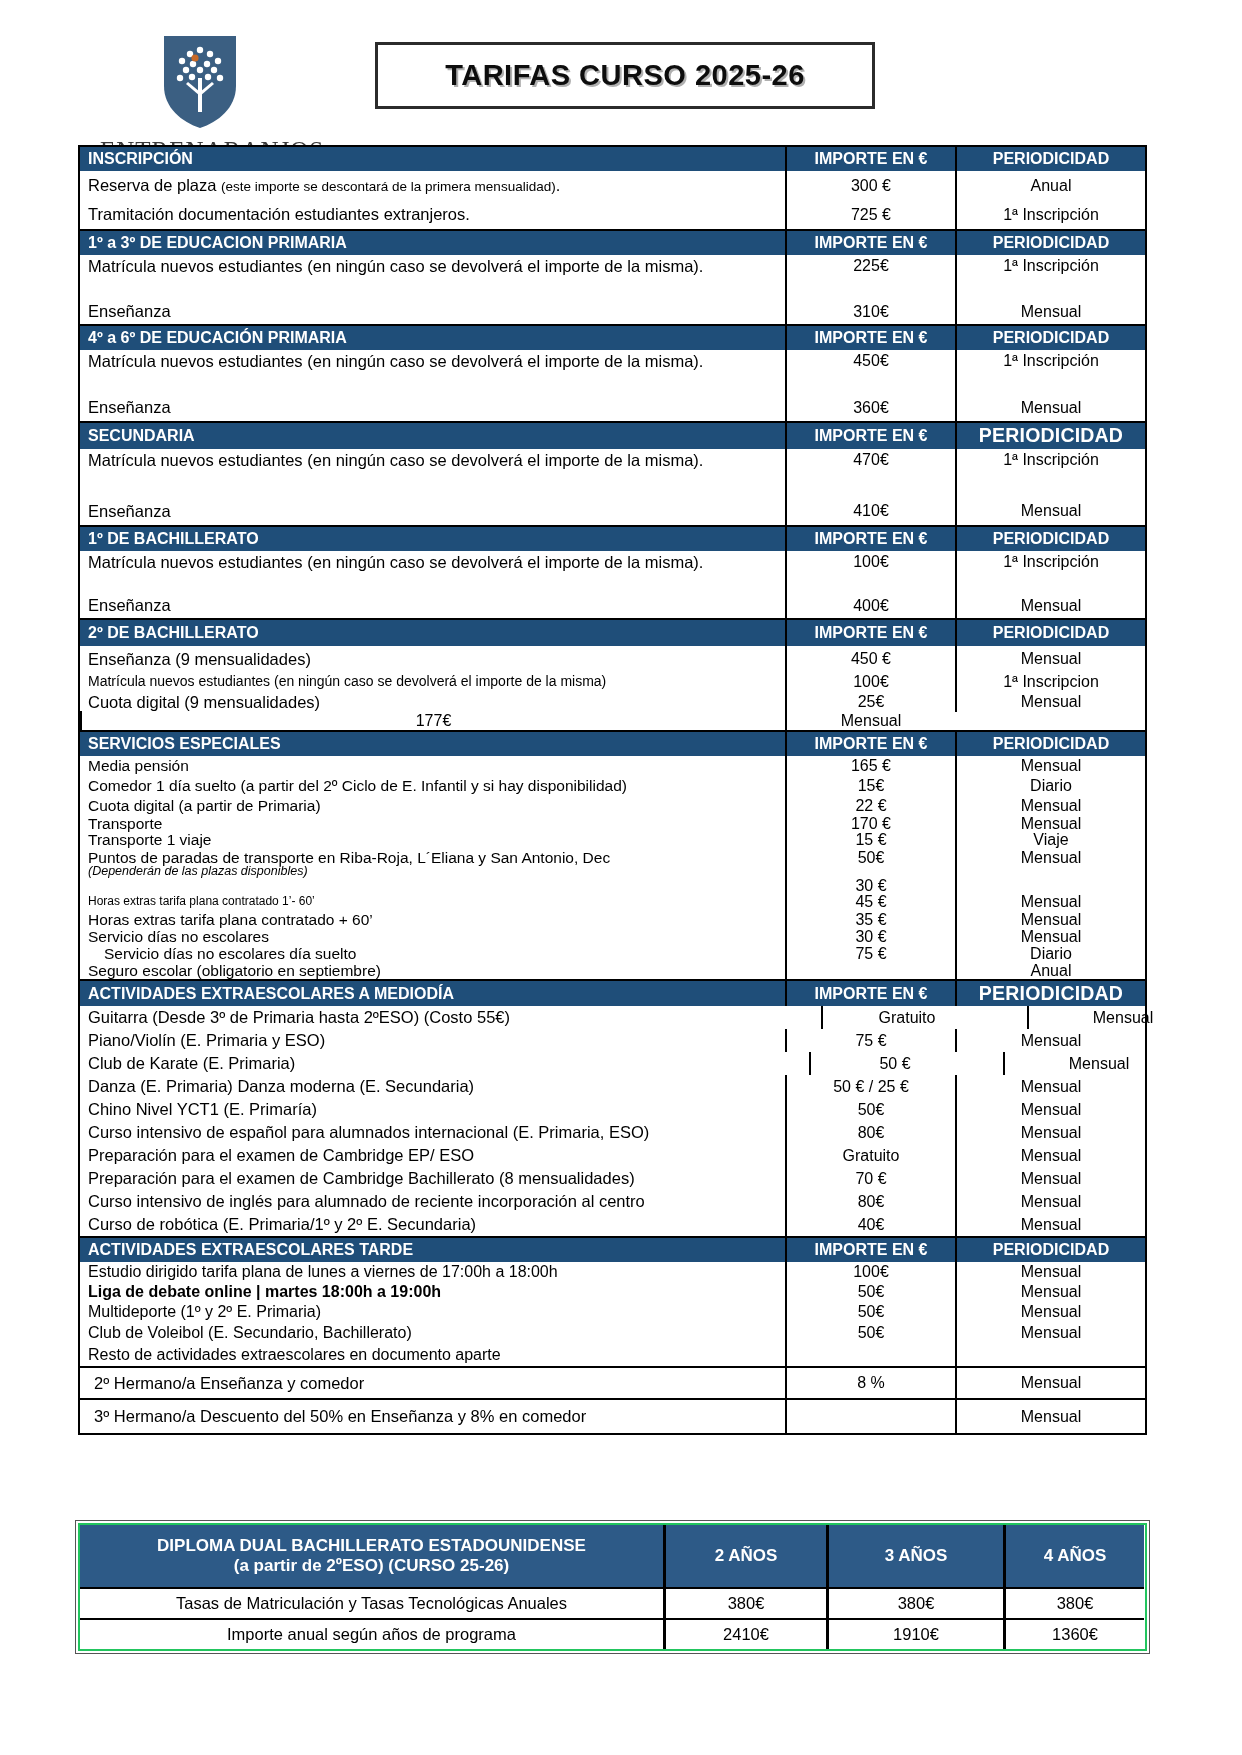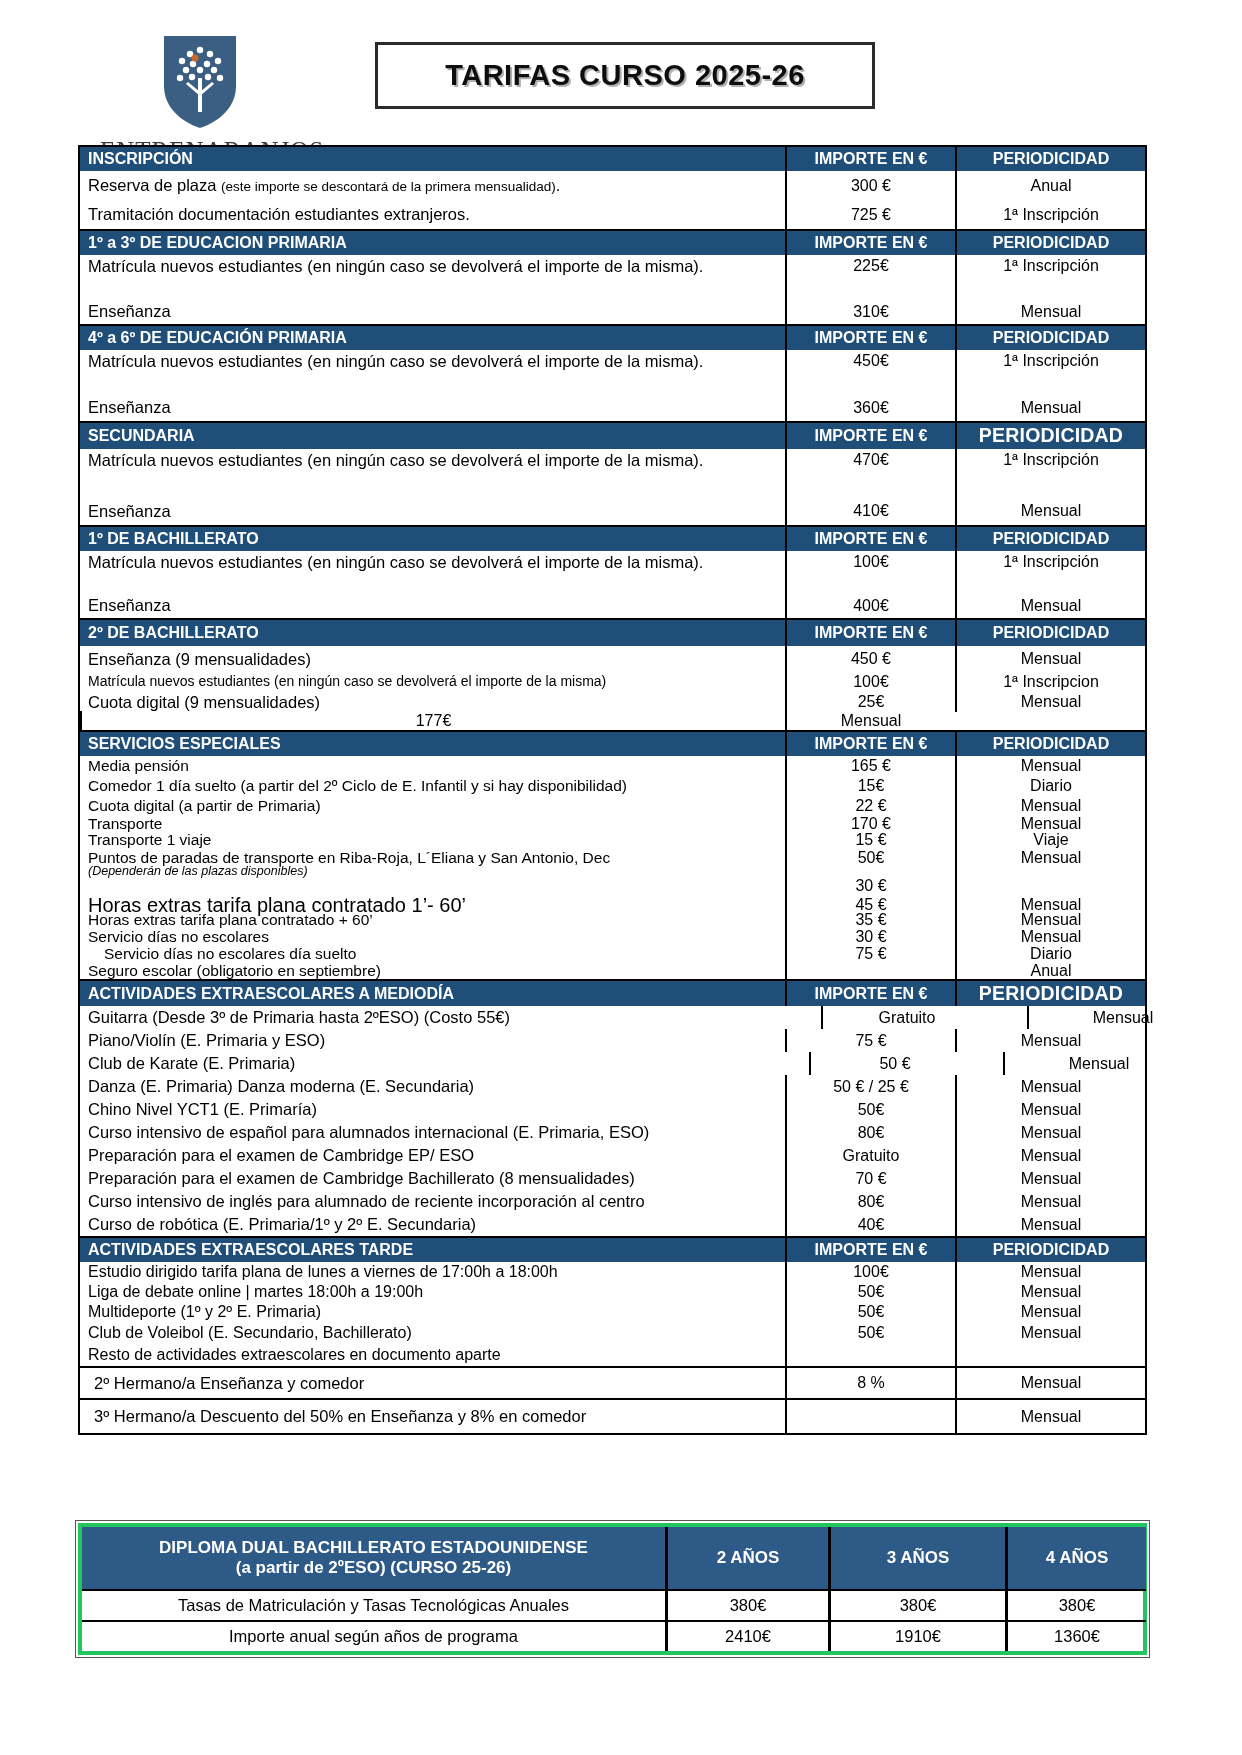--- a/index.html
+++ b/index.html
@@ -28,21 +28,21 @@
   .row .c{font-size:16.5px;}
   .row .c2,.row .c3{font-size:16px;}
   .row.top .c{align-items:flex-start;justify-content:flex-start;padding-top:2px;}
   .row.top .c2,.row.top .c3{justify-content:center;align-items:flex-start;}
   .sm{font-size:13.5px;}
   .note{font-size:12.5px;font-style:italic;line-height:1;margin-top:-1px;}
   .frow{border-top:2px solid #000;}
   .frow .c1{padding-left:14px;}
 
   
-  .dual{position:absolute;left:78px;top:1523px;width:1069px;border:4px solid #22c55e;box-sizing:border-box;background:#fff;
+  .dual{position:absolute;left:78px;top:1523px;width:1069px;border:2px solid #22c55e;box-sizing:border-box;background:#fff;
         outline:1.5px solid #555;outline-offset:2px;}
   .grid4{display:grid;grid-template-columns:583px 163px 177px 141px;}
   .dual .cell{box-sizing:border-box;display:flex;align-items:center;justify-content:center;text-align:center;line-height:1.2;}
   .dual .cell + .cell{border-left:3px solid #000;}
   .dual-head{background:var(--dualnavy,#2D5A87);color:#fff;font-weight:bold;font-size:17px;height:62px;flex-direction:column;}
   .dual-row .cell{height:31px;font-size:16.5px;border-top:2.5px solid #000;}
 </style>
 </head>
 <body>
 
@@ -255,21 +255,21 @@
         <div class="c c3">Mensual</div>
       </div>
       <div class="grid row" style="height: 16px;">
         <div class="c c1" style="font-size: 15.5px;">
           <div></div>
         </div>
         <div class="c c2">30 €</div>
         <div class="c c3"></div>
       </div>
       <div class="grid row" style="height: 17px;">
-        <div class="c c1" style="font-size: 20px;">
+        <div class="c c1" style="font-size: 12px;">
           <div>Horas extras tarifa plana contratado 1’- 60’</div>
         </div>
         <div class="c c2">45 €</div>
         <div class="c c3">Mensual</div>
       </div>
       <div class="grid row" style="height: 17px;">
         <div class="c c1" style="font-size: 15.5px;">
           <div>Horas extras tarifa plana contratado + 60’</div>
         </div>
         <div class="c c2">35 €</div>
@@ -377,21 +377,21 @@
         <div class="c c3">PERIODICIDAD</div>
       </div>
       <div class="grid row" style="height: 20px;">
         <div class="c c1" style="font-size: 16px;">
           <div>Estudio dirigido tarifa plana de lunes a viernes de 17:00h a 18:00h</div>
         </div>
         <div class="c c2">100€</div>
         <div class="c c3">Mensual</div>
       </div>
       <div class="grid row" style="height: 20px;">
-        <div class="c c1" style="font-size: 16px;">
+        <div class="c c1" style="font-size: 16px; font-weight: bold;">
           <div>Liga de debate online | martes 18:00h a 19:00h</div>
         </div>
         <div class="c c2">50€</div>
         <div class="c c3">Mensual</div>
       </div>
       <div class="grid row" style="height: 20px;">
         <div class="c c1" style="font-size: 16px;">
           <div>Multideporte (1º y 2º E. Primaria)</div>
         </div>
         <div class="c c2">50€</div>

